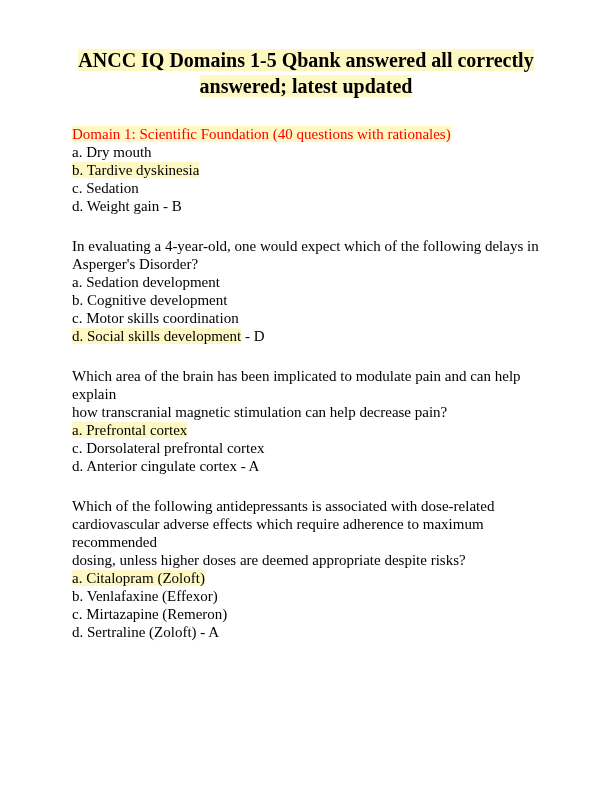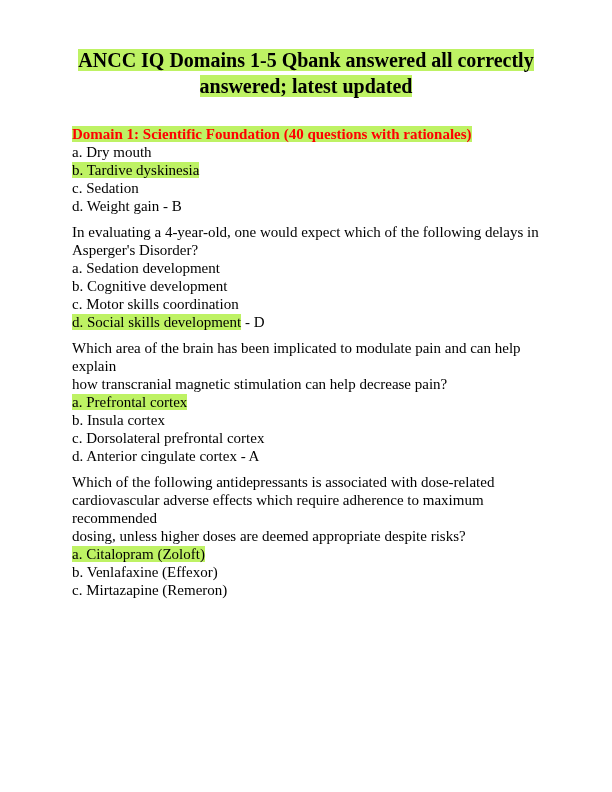--- a/index.html
+++ b/index.html
@@ -18,35 +18,35 @@
     position: relative;
   }
   .title {
     margin: 47px 38px 0 38px;
     text-align: center;
     font-weight: bold;
     font-size: 20px;
     line-height: 26px;
   }
   .hl {
-    background: #bef264;
+    background: #fef9c3;
   }
   .content {
     margin: 0 72px;
     font-size: 15px;
     line-height: 18px;
   }
   .heading {
     margin-top: 26px;
-    font-weight: bold;
+    font-weight: normal;
   }
   .heading .heading-text {
     color: #ff0000;
   }
-  .question { margin-top: 8px; }
+  .question { margin-top: 22px; }
   .question:first-of-type { margin-top: 0; }
   .stem { white-space: pre-line; }
 </style>
 </head>
 <body>
 
 <div class="page">
 
   <div class="title">
     <div><span class="hl">ANCC IQ Domains 1-5 Qbank answered all correctly</span></div>
@@ -68,28 +68,28 @@
 Asperger's Disorder?</div>
           <div class="option">a. Sedation development</div>
           <div class="option">b. Cognitive development</div>
           <div class="option">c. Motor skills coordination</div>
           <div class="option"><span class="hl">d. Social skills development</span> - D</div>
         </div>
         <div class="question">
           <div class="stem">Which area of the brain has been implicated to modulate pain and can help explain
 how transcranial magnetic stimulation can help decrease pain?</div>
           <div class="option"><span class="hl">a. Prefrontal cortex</span></div>
-          <div class="option">b. Insula cortex</div>
           <div class="option">c. Dorsolateral prefrontal cortex</div>
           <div class="option">d. Anterior cingulate cortex - A</div>
         </div>
         <div class="question">
           <div class="stem">Which of the following antidepressants is associated with dose-related
 cardiovascular adverse effects which require adherence to maximum recommended
 dosing, unless higher doses are deemed appropriate despite risks?</div>
           <div class="option"><span class="hl">a. Citalopram (Zoloft)</span></div>
           <div class="option">b. Venlafaxine (Effexor)</div>
           <div class="option">c. Mirtazapine (Remeron)</div>
+          <div class="option">d. Sertraline (Zoloft) - A</div>
         </div>
       </div>
   </div>
 
 </div>
 
 </body></html>

